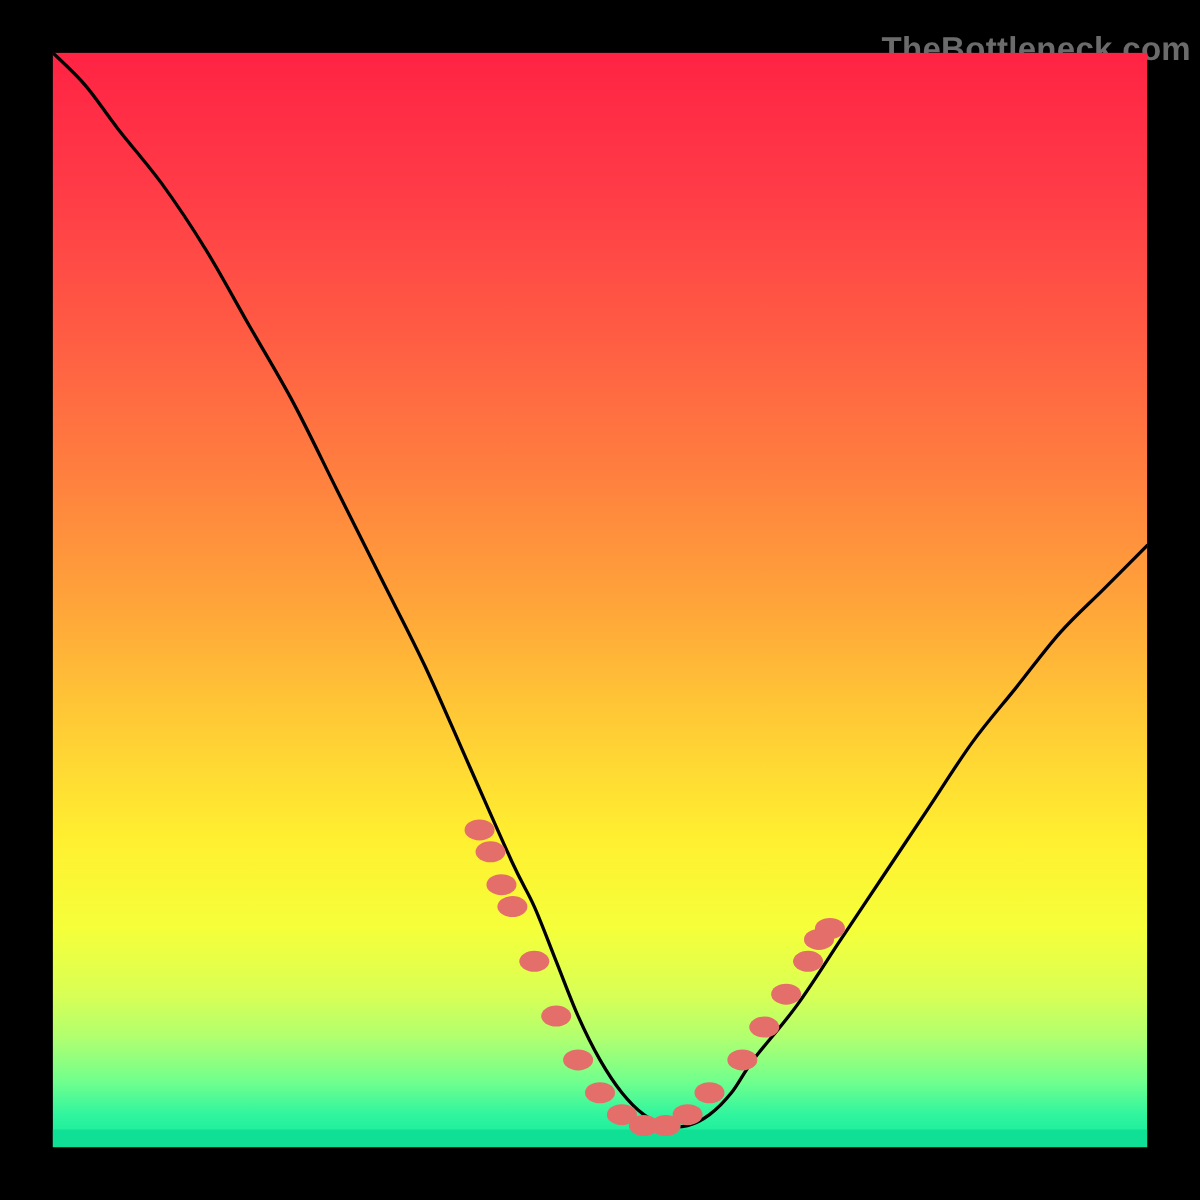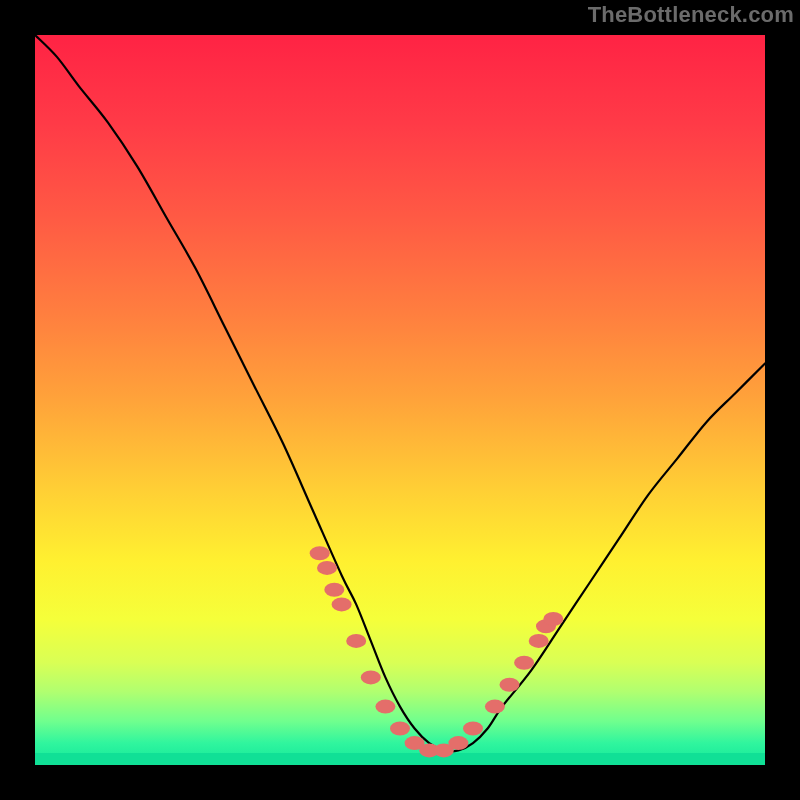--- a/index.html
+++ b/index.html
@@ -27,21 +27,21 @@
   .gradient-bg {
     position: absolute;
     left: 0;
     top: 0;
     width: 730px;
     height: 730px;
   }
   .watermark {
     position: absolute;
     right: 6px;
-    top: 2px;
+    top: 20px;
     font-family: Arial, Helvetica, sans-serif;
     font-size: 22px;
     font-weight: 600;
     color: #6b6b6b;
     letter-spacing: 0.2px;
     text-align: right;
   }
   svg.overlay {
     position: absolute;
     left: 0;

